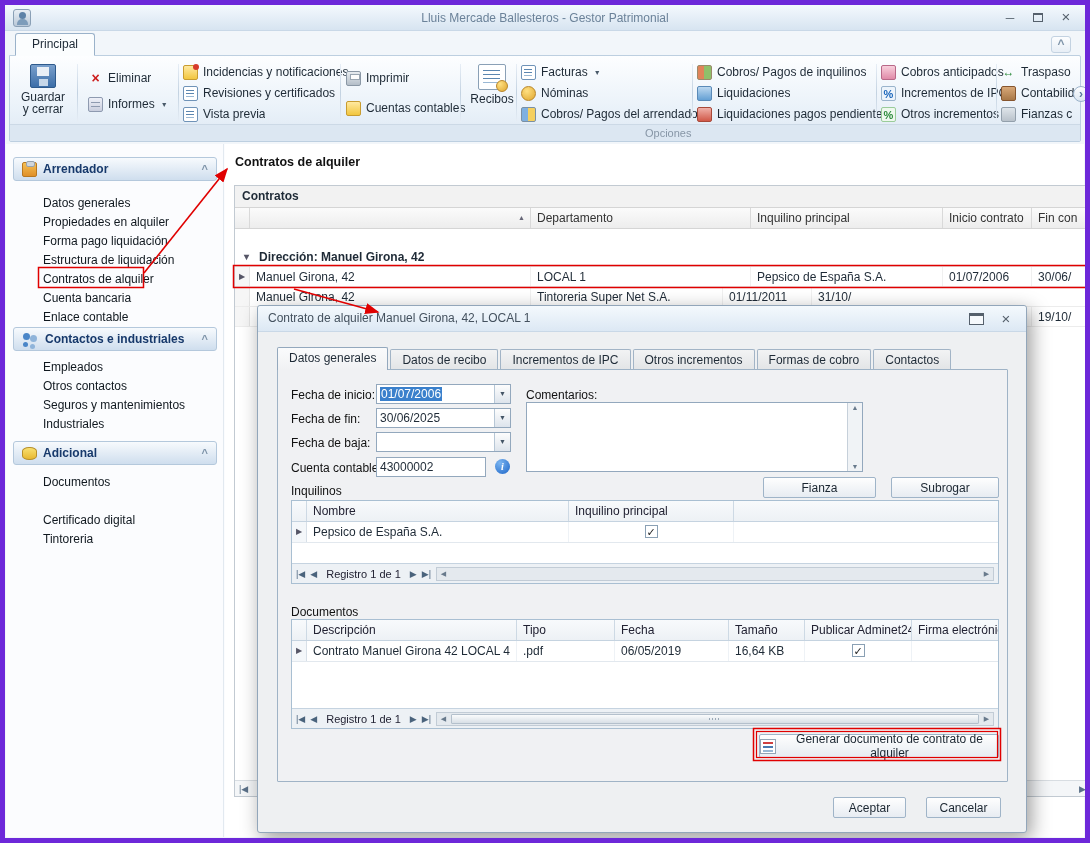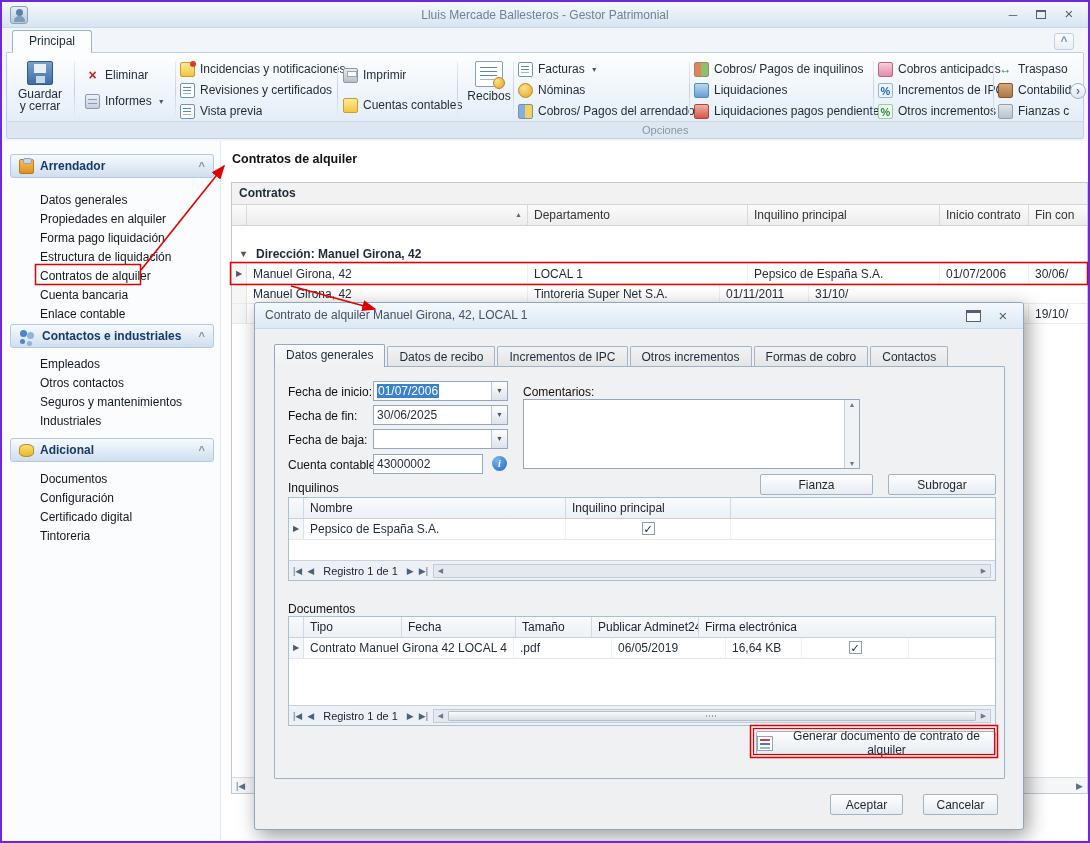--- a/index.html
+++ b/index.html
@@ -1,17 +1,17 @@
 <!DOCTYPE html>
 <html><head>
 <meta charset="utf-8">
 <style>
   *{box-sizing:border-box;margin:0;padding:0}
   body{background:#9aa7b4;font-family:"Liberation Sans",sans-serif}
-  .window{position:relative;width:1090px;height:843px;background:#f2f6fa;border:2px solid #6d28d9;overflow:hidden;font-size:12px;color:#1e2a36}
+  .window{position:relative;width:1090px;height:843px;background:#f2f6fa;border:5px solid #6d28d9;overflow:hidden;font-size:12px;color:#1e2a36}
 
   
   .titlebar{position:absolute;left:0;top:0;right:0;height:26px;background:linear-gradient(#f4f9fd,#d7e4f1);border-bottom:1px solid #c9d8e7}
   .title-text{position:absolute;left:0;right:0;top:0;line-height:26px;text-align:center;color:#6b8299;font-size:12px}
   .app-icon{position:absolute;left:8px;top:4px;width:18px;height:18px;background:linear-gradient(#e8eef5,#b9c8d8);border:1px solid #8aa0b6;border-radius:3px}
   .app-icon::before{content:"";position:absolute;left:5px;top:2px;width:7px;height:7px;border-radius:50%;background:#5d82a8}
   .app-icon::after{content:"";position:absolute;left:3px;top:9px;width:11px;height:6px;border-radius:5px 5px 0 0;background:#7d9cba}
   .winbtn{position:absolute;top:5px;width:26px;height:17px;text-align:center;color:#55606c;font-size:12px;line-height:16px;cursor:default}
   .maxbox{position:absolute;left:8px;top:3px;width:10px;height:9px;border:1px solid #55606c;border-top-width:2px}
 
@@ -279,21 +279,20 @@
   <div class="navitem" style="top:372px">Otros contactos</div>
   <div class="navitem" style="top:391px">Seguros y mantenimientos</div>
   <div class="navitem" style="top:410px">Industriales</div>
 
   <div class="navhdr" style="top:436px">
     <span class="i-cyl"></span>
     <span>Adicional</span>
     <span class="chev">^</span>
   </div>
   <div class="navitem" style="top:468px">Documentos</div>
-  <div class="navitem" style="top:487px">Configuración</div>
   <div class="navitem" style="top:506px">Certificado digital</div>
   <div class="navitem" style="top:525px">Tintoreria</div>
 
   <div class="page-title">Contratos de alquiler</div>
 
   <div class="maingrid">
     <div class="gcaption">Contratos</div>
     <div class="ghrow">
       <div class="gh" style="width:15px"></div>
       <div class="gh" style="width:281px">
@@ -409,20 +408,21 @@
           <span class="harr" style="margin-right:auto">◀</span>
           <span class="harr">▶</span>
         </div>
       </div>
     </div>
 
     <div class="dlabel" style="left:33px;top:299px">Documentos</div>
     <div class="mgrid" style="left:33px;top:313px;width:708px;height:110px">
       <div class="mghead">
         <div class="mgh" style="width:15px"></div>
+        <div class="mgh" style="width:210px">Descripción</div>
         <div class="mgh" style="width:98px">Tipo</div>
         <div class="mgh" style="width:114px">Fecha</div>
         <div class="mgh" style="width:76px">Tamaño</div>
         <div class="mgh" style="width:107px">Publicar Adminet24H</div>
         <div class="mgh" style="flex:1;border-right:none">Firma electrónica</div>
       </div>
       <div class="mgrow">
         <div class="mgmark">▶</div>
         <div class="mgc" style="width:210px">Contrato Manuel Girona 42 LOCAL 4</div>
         <div class="mgc" style="width:98px">.pdf</div>

